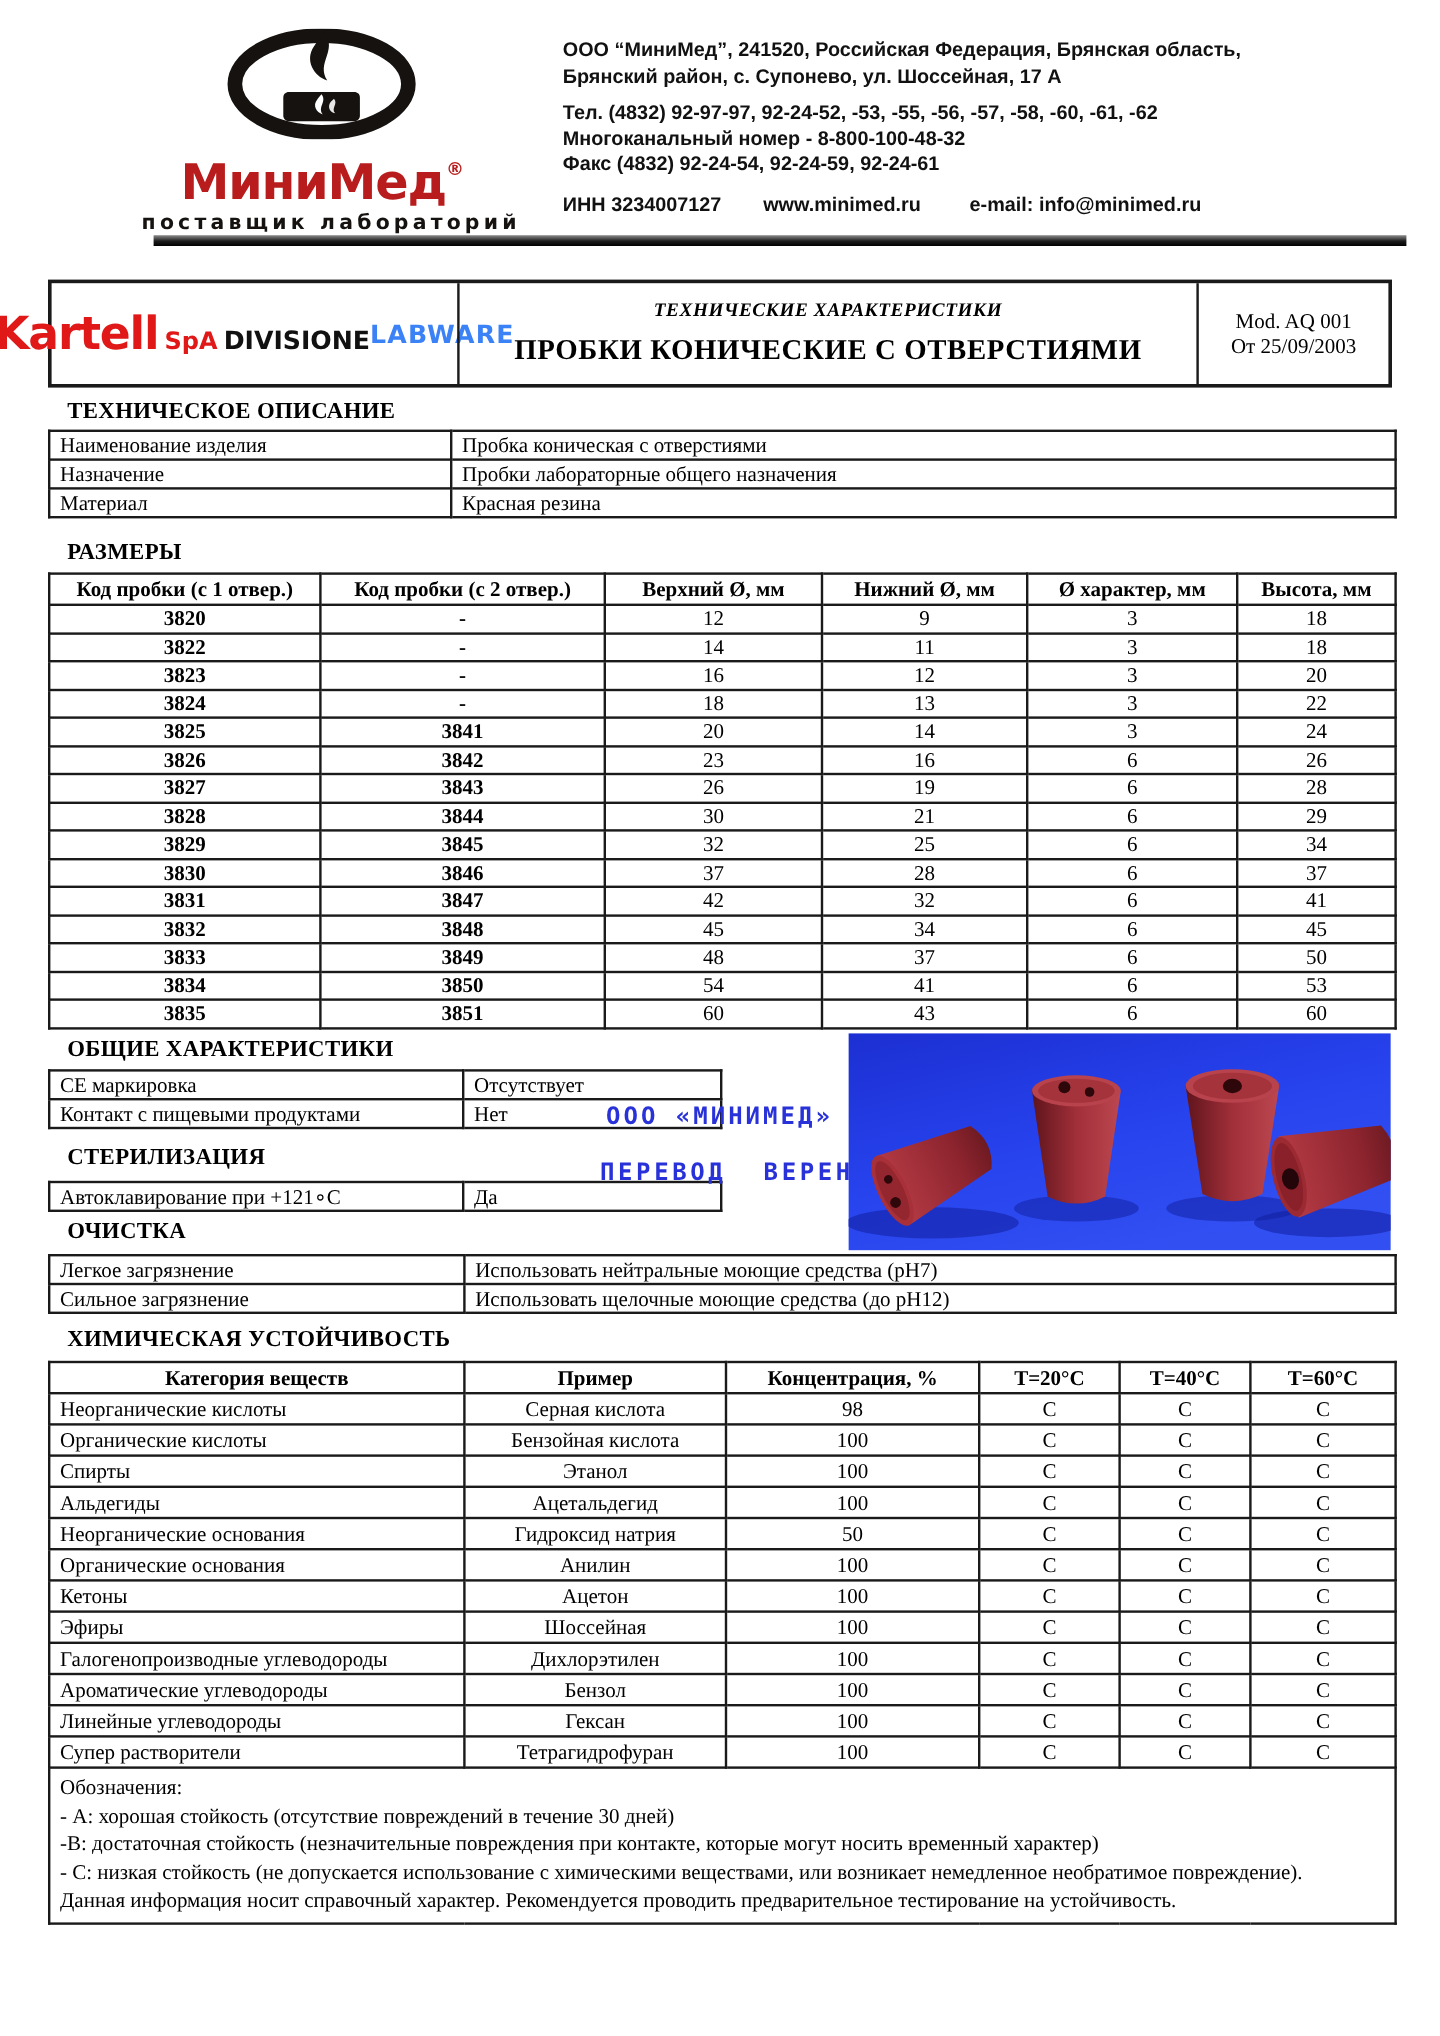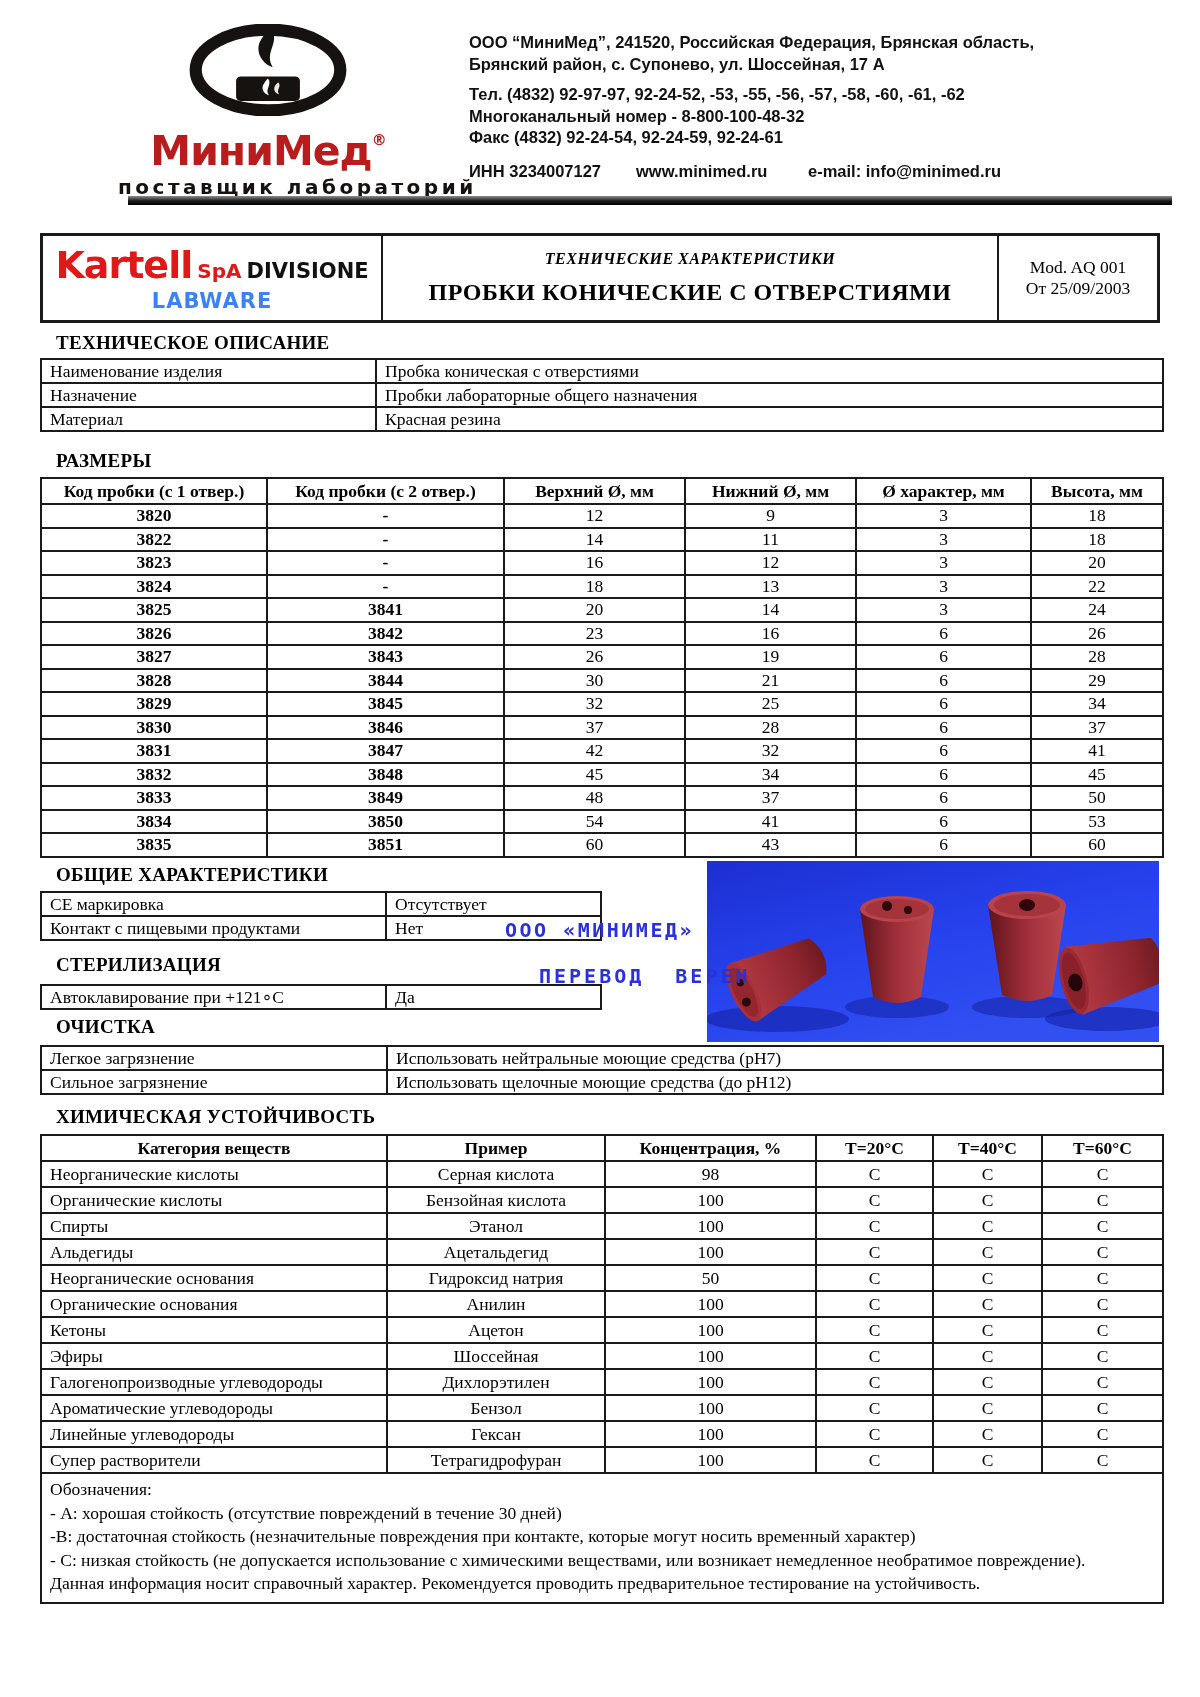--- a/index.html
+++ b/index.html
@@ -4,36 +4,36 @@
 <style>
   html,body{margin:0;padding:0;background:#ffffff;}
   .page{position:relative;width:1200px;height:1697px;background:#fff;overflow:hidden;
         font-family:"Liberation Serif", serif;color:#000;}
 
   
   .logo-block{position:absolute;left:118px;top:24px;width:300px;text-align:center;}
   .logo-brand{font-family:"DejaVu Sans", sans-serif;font-weight:800;font-size:41px;
               letter-spacing:-1px;line-height:40px;color:#b91c1c;white-space:nowrap;}
   .logo-reg{font-size:15px;vertical-align:20px;font-weight:700;}
-  .logo-tagline{font-family:"DejaVu Sans", sans-serif;font-weight:700;font-size:20px;
+  .logo-tagline{font-family:"DejaVu Sans", sans-serif;font-weight:700;font-size:17px;
                 letter-spacing:3.5px;margin-top:4px;color:#151210;white-space:nowrap;}
   .contacts{position:absolute;left:458px;top:32px;width:640px;
             font-family:"Liberation Sans", sans-serif;font-weight:bold;font-size:16.5px;
             line-height:21.5px;color:#111;margin-left:11px;}
   .contacts .grp{margin-bottom:9px;}
   .contact-bottom{display:flex;margin-top:12px;}
   .contact-bottom .c1{width:167px;}
   .contact-bottom .c2{width:172px;}
   .rule{position:absolute;left:128px;top:196px;width:1044px;height:9px;
         background:linear-gradient(180deg,#8d8d8d,#1c1c1c 55%,#000);}
 
   
   .title-table{position:absolute;left:40px;top:233px;width:1120px;height:90px;
                border:3px solid #1a1a1a;display:flex;box-sizing:border-box;}
-  .tt-col1{width:338px;display:flex;flex-direction:column;justify-content:center;
+  .tt-col1{width:338px;display:flex;flex-direction:row;justify-content:center;
            align-items:center;font-family:"DejaVu Sans", sans-serif;text-align:center;}
   .tt-brandline{white-space:nowrap;}
   .t-kartell{color:#e01818;font-weight:800;font-size:38px;letter-spacing:-1px;}
   .t-spa{color:#e01818;font-weight:800;font-size:20px;}
   .t-div{color:#111;font-weight:800;font-size:21px;}
   .t-labware{color:#3b82f6;font-weight:800;font-size:21px;letter-spacing:1px;margin-top:2px;}
   .tt-col2{flex:1;border-left:2.5px solid #1a1a1a;border-right:2.5px solid #1a1a1a;
            display:flex;flex-direction:column;justify-content:space-evenly;align-items:center;
            padding:4px 0;}
   .tt-doctype{font-weight:bold;font-size:16px;letter-spacing:.5px;font-style:italic;}
@@ -60,21 +60,21 @@
               padding:4px 10px 6px 8px !important;height:auto !important;}
   .notes-cell div{line-height:23.5px;text-align:justify;}
 
   
   .photo{position:absolute;left:707px;top:861px;width:452px;height:181px;}
 
   
   .stamp{position:absolute;color:#2832d8;font-family:"DejaVu Sans Mono", monospace;
          font-weight:bold;white-space:nowrap;z-index:5;}
   .stamp1{left:505px;top:918px;font-size:20px;letter-spacing:2.5px;}
-  .stamp2{left:500px;top:964px;font-size:20px;letter-spacing:3px;word-spacing:16px;margin-left:39px;}
+  .stamp2{left:500px;top:964px;font-size:20px;letter-spacing:3px;word-spacing:16px;}
 </style>
 </head>
 <body>
 
 <div class="page">
 
   <div class="logo-block">
     <svg width="162" height="92" viewBox="0 0 170 98">
       <ellipse cx="85" cy="49" rx="77" ry="43" fill="none" stroke="#151210" stroke-width="13"></ellipse>
       <path d="M88,4 C99,20 80,30 90,46 C78,42 70,28 78,16 C81,11 85,7 88,4 Z" fill="#151210"></path>

